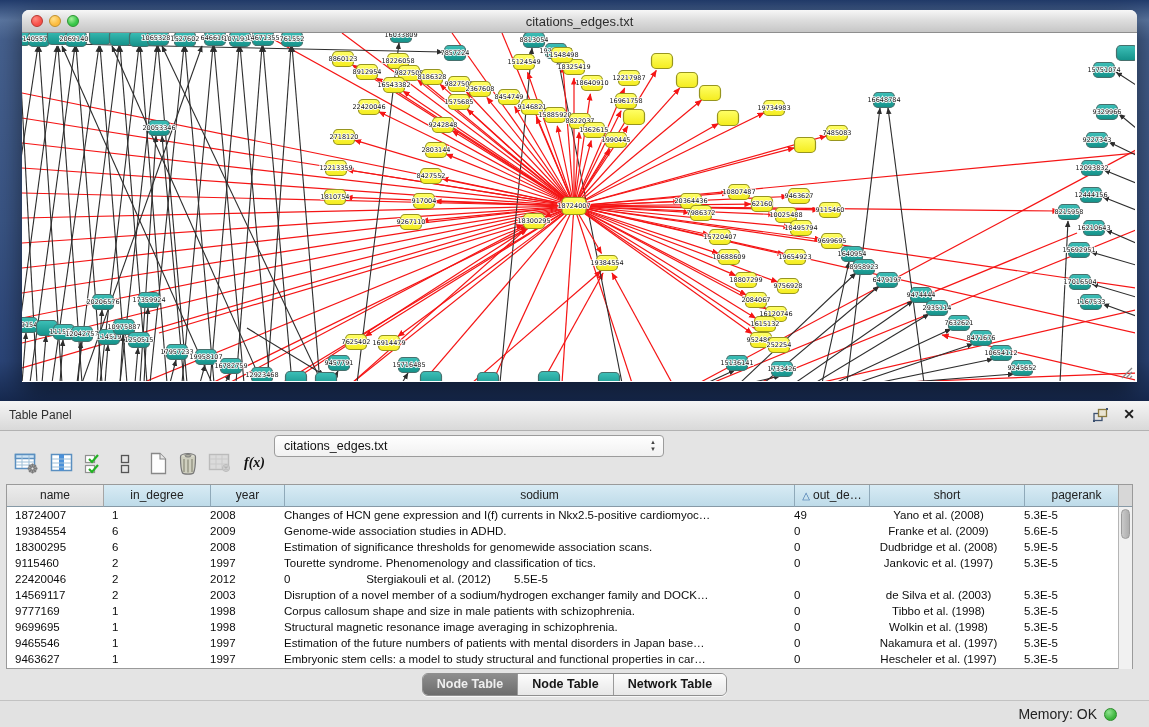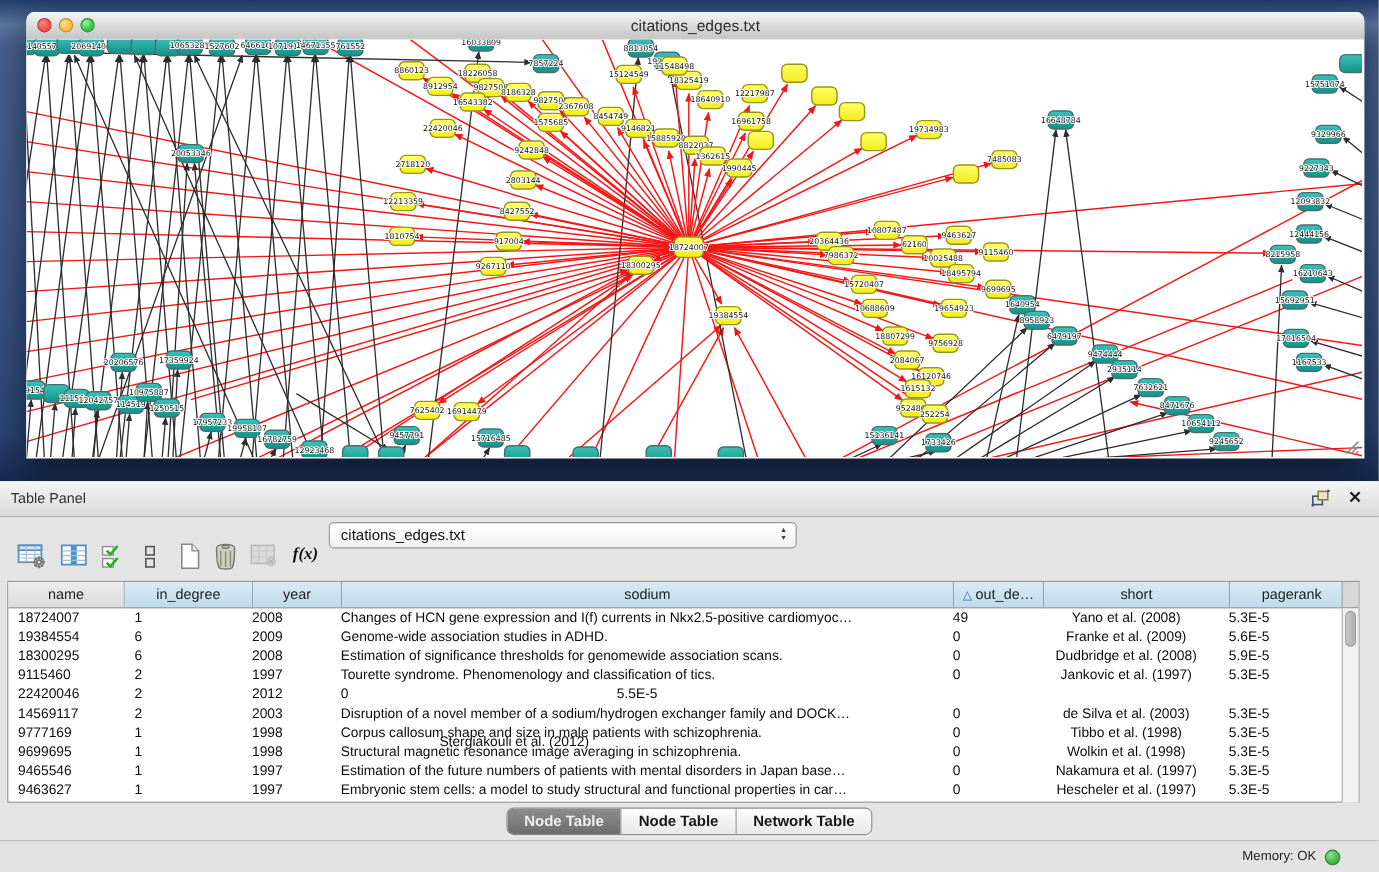--- a/index.html
+++ b/index.html
@@ -60,21 +60,21 @@
   .tabsbar { position:absolute; left:0; top:242px; width:1149px; height:26px; text-align:center;font-weight:bold; }
   .seg { display:inline-flex; height:23px; border:1px solid #8f8f8f; border-radius:6px; overflow:hidden;
     box-shadow:0 1px 0 rgba(255,255,255,.7); }
   .tab { padding:0 14px; line-height:21px; font-size:12.5px; color:#161616;
     background:linear-gradient(#fdfdfd,#e7e7e7); border-right:1px solid #9a9a9a; }
   .tab:last-child { border-right:none; }
   .tab.sel { background:linear-gradient(#8d8d8d,#6d6d6d); color:#efefef; }
 
   .statusbar { position:absolute; left:0; top:700px; width:1149px; height:27px;
     background:#e2e2e2; border-top:1px solid #c2c2c2; }
-  .mem { position:absolute; right:52px; top:0; line-height:26px; font-size:11px; color:#222; }
+  .mem { position:absolute; right:52px; top:0; line-height:26px; font-size:14px; color:#222; }
   .memdot { position:absolute; right:32px; top:7px; width:13px; height:13px; border-radius:50%;
     background:radial-gradient(circle at 35% 30%,#8fe38f,#3db53d 65%); border:1px solid #2c8c2c; }
 </style>
 </head>
 <body>
 
 <div class="screen">
 
   <div class="desktop">
     <div class="net-window">
@@ -889,21 +889,21 @@
             <div class="td" style="width: 510px;">Tourette syndrome. Phenomenology and classification of tics.</div>
             <div class="td" style="width: 75px;">0</div>
             <div class="td center" style="width: 155px;">Jankovic et al. (1997)</div>
             <div class="td" style="width: 104px;">5.3E-5</div>
           </div>
           <div class="tr">
             <div class="td" style="width: 97px;">22420046</div>
             <div class="td" style="width: 98px;">2</div>
             <div class="td" style="width: 74px;">2012</div>
             <div class="td" style="width: 75px;">0</div>
-            <div class="td center" style="width: 155px; margin-top: 40px;">Stergiakouli et al. (2012)</div>
+            <div class="td center" style="width: 155px;">Stergiakouli et al. (2012)</div>
             <div class="td" style="width: 104px;">5.5E-5</div>
           </div>
           <div class="tr">
             <div class="td" style="width: 97px;">14569117</div>
             <div class="td" style="width: 98px;">2</div>
             <div class="td" style="width: 74px;">2003</div>
             <div class="td" style="width: 510px;">Disruption of a novel member of a sodium/hydrogen exchanger family and DOCK…</div>
             <div class="td" style="width: 75px;">0</div>
             <div class="td center" style="width: 155px;">de Silva et al. (2003)</div>
             <div class="td" style="width: 104px;">5.3E-5</div>

